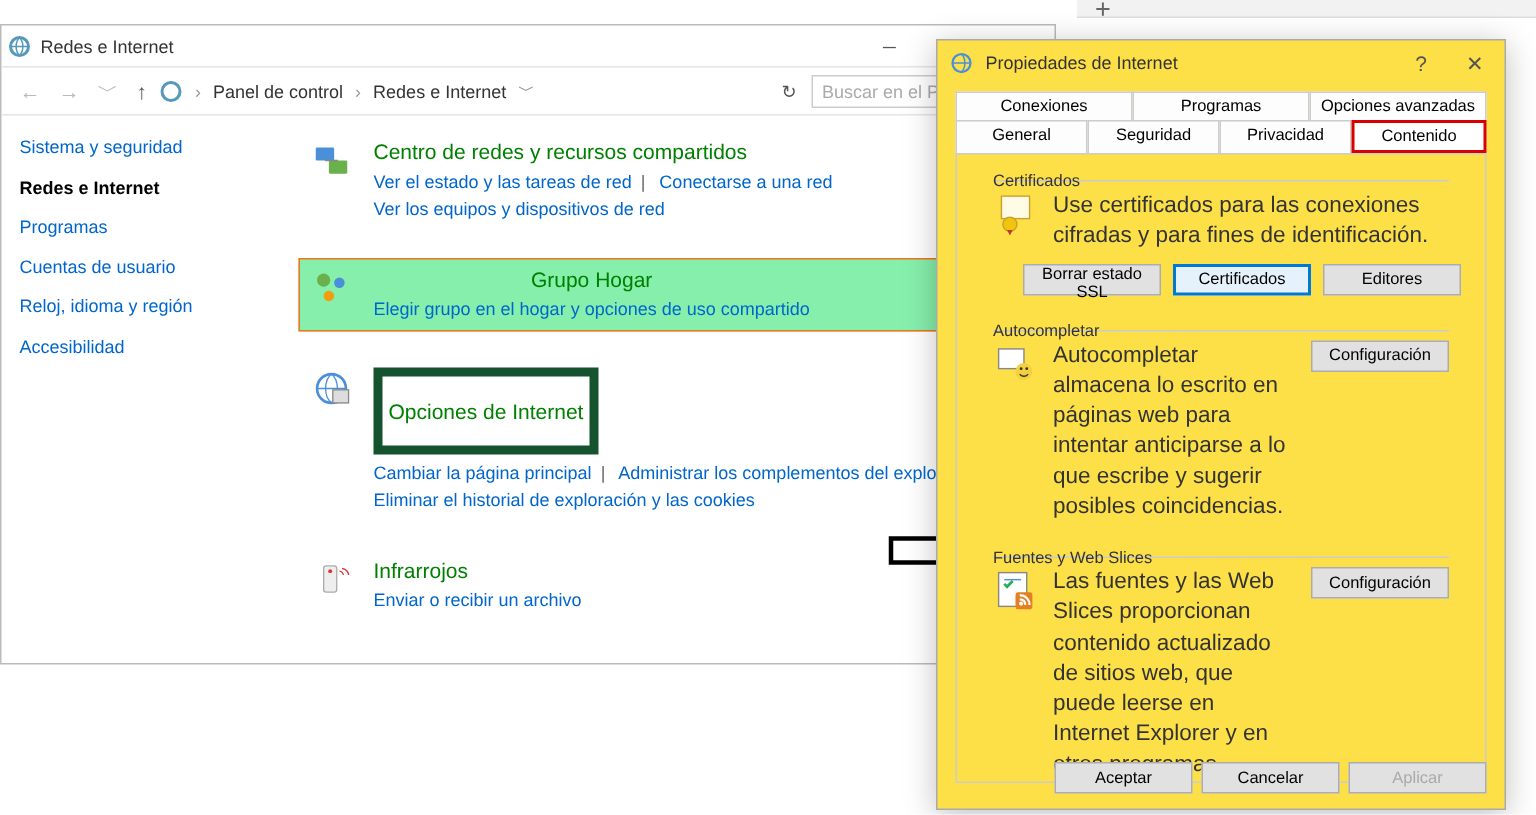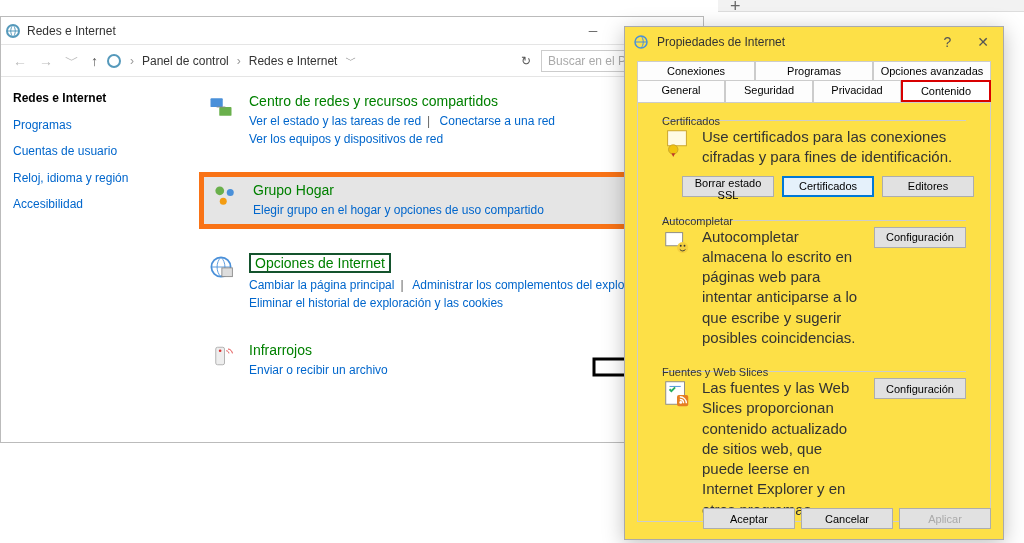--- a/index.html
+++ b/index.html
@@ -19,24 +19,24 @@
 .refresh { margin-left: auto; color: #555; padding: 0 6px; }
 .searchbox { width: 154px; height: 22px; border: 1px solid #ccc; padding: 0 6px; font-size: 12px; color: #aaa; display: flex; align-items: center; overflow: hidden; }
 
 .cp-body { display: flex; height: calc(100% - 60px); }
 .cp-side { width: 194px; padding: 14px 12px; }
 .cp-side a { display: block; font-size: 12px; color: #0066cc; margin-bottom: 11px; line-height: 1.3; cursor: pointer; }
 .cp-side a.active { color: #000; font-weight: 600; }
 
 .cp-main { flex: 1; padding: 10px 18px 10px 4px; }
 .cat { display: flex; gap: 14px; margin-bottom: 18px; padding: 6px 8px; }
-.cat.hover { background: #e5e5e5; border: 5px solid #f97316; padding: 5px 7px; }
+.cat.hover { background: #86efac; border: 1px solid #f97316; padding: 5px 7px; text-align: center; }
 .cat .cicon { width: 28px; height: 28px; flex-shrink: 0; }
 .cat .ccontent h3 { font-size: 14px; color: #008000; font-weight: 400; margin-bottom: 3px; cursor: pointer; }
-.cat.highlight h3 { border: 2px solid #14532d; padding: 0 4px; display: inline-block; }
+.cat.highlight h3 { border: 6px solid #14532d; padding: 15px 4px; display: inline-block; }
 .cat .sublinks { font-size: 12px; color: #0066cc; line-height: 1.5; }
 .cat .sublinks span { cursor: pointer; }
 .cat .sublinks .sep { color: #666; margin: 0 6px; cursor: default; }
 
 
 .ip-window { position: absolute; left: 624px; top: 26px; width: 380px; height: 514px; background: #fde047; border: 1px solid #aaa; box-shadow: 0 4px 20px rgba(0,0,0,.25); }
 .ip-titlebar { height: 30px; display: flex; align-items: center; padding-left: 8px; font-size: 12px; color: #333; }
 .ip-titlebar .ticon { width: 16px; height: 16px; margin-right: 8px; }
 .ip-titlebar .help { margin-left: auto; padding: 0 12px; color: #555; font-size: 14px; }
 .ip-titlebar .close { padding: 0 14px; height: 30px; display: flex; align-items: center; color: #555; font-size: 14px; }
@@ -103,20 +103,21 @@
     <span class="crumbsep">›</span>
     <span class="crumb">Redes e Internet</span>
     <span class="navarrow" style="font-size:11px;color:#888">﹀</span>
     <span class="refresh">↻</span>
     <div class="searchbox">
         <span>Buscar en el Panel de</span>
       </div>
   </div>
   <div class="cp-body">
     <div class="cp-side">
+      <a>Sistema y seguridad</a>
       <a class="active">Redes e Internet</a>
       <a>Programas</a>
       <a>Cuentas de usuario</a>
       <a>Reloj, idioma y región</a>
       <a>Accesibilidad</a>
     </div>
     <div class="cp-main">
       <div class="cat">
         <svg class="cicon" viewBox="0 0 32 32">
             <rect x="4" y="6" width="14" height="10" fill="#4a90d9" rx="1"></rect>

